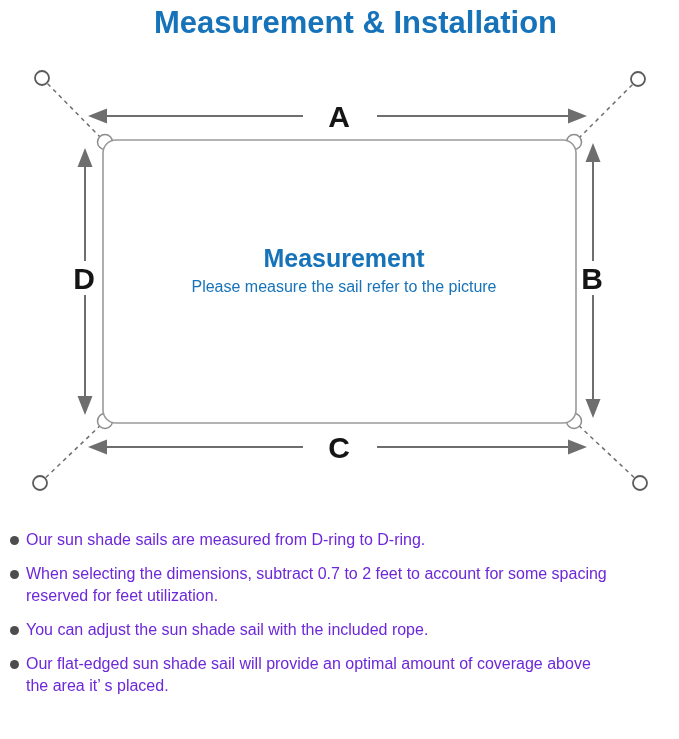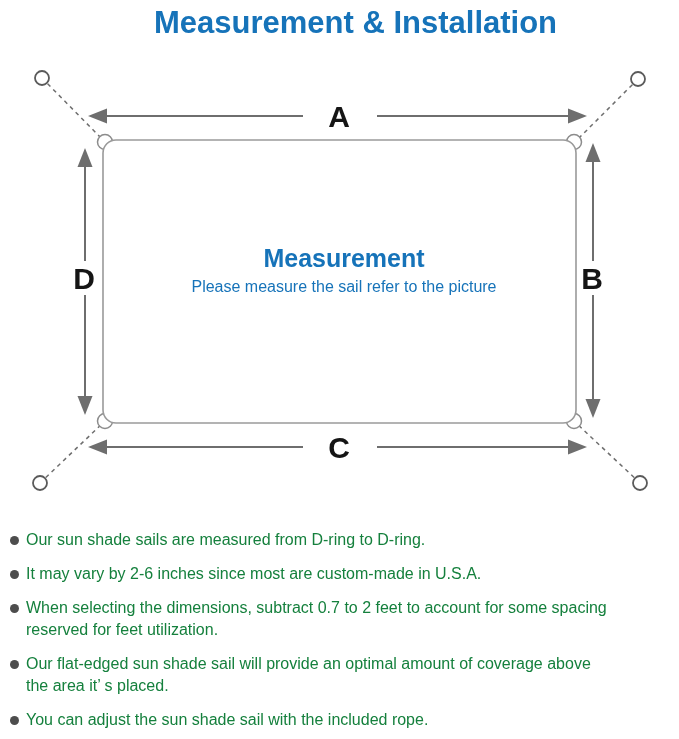--- a/index.html
+++ b/index.html
@@ -26,21 +26,21 @@
   }
   .bullets {
     list-style: none;
     margin: 14px 0 0;
     padding: 0 12px 0 10px;
   }
   .bullets li {
     position: relative;
     padding-left: 16px;
     margin-bottom: 12px;
-    color: #15803d;
+    color: #6d28d9;
     font-size: 16px;
     line-height: 22px;
   }
   .bullets .dot {
     position: absolute;
     left: 0;
     top: 7px;
     width: 9px;
     height: 9px;
     border-radius: 50%;
@@ -118,31 +118,27 @@
     <text x="344" y="247" text-anchor="middle" font-size="16" fill="#1673b9" font-family="Liberation Sans, sans-serif">Please measure the sail refer to the picture</text>
   </svg>
 
   <ul class="bullets">
     <li>
       <span class="dot"></span>
       <div class="ln">Our sun shade sails are measured from D-ring to D-ring.</div>
     </li>
     <li>
       <span class="dot"></span>
-      <div class="ln">It may vary by 2-6 inches since most are custom-made in U.S.A.</div>
+      <div class="ln">When selecting the dimensions, subtract 0.7 to 2 feet to account for some spacing</div>
+      <div class="ln">reserved for feet utilization.</div>
     </li>
     <li>
       <span class="dot"></span>
-      <div class="ln">When selecting the dimensions, subtract 0.7 to 2 feet to account for some spacing</div>
-      <div class="ln">reserved for feet utilization.</div>
+      <div class="ln">You can adjust the sun shade sail with the included rope.</div>
     </li>
     <li>
       <span class="dot"></span>
       <div class="ln">Our flat-edged sun shade sail will provide an optimal amount of coverage above</div>
       <div class="ln">the area it’ s placed.</div>
     </li>
-    <li>
-      <span class="dot"></span>
-      <div class="ln">You can adjust the sun shade sail with the included rope.</div>
-    </li>
   </ul>
 
 </div>
 
 </body></html>

